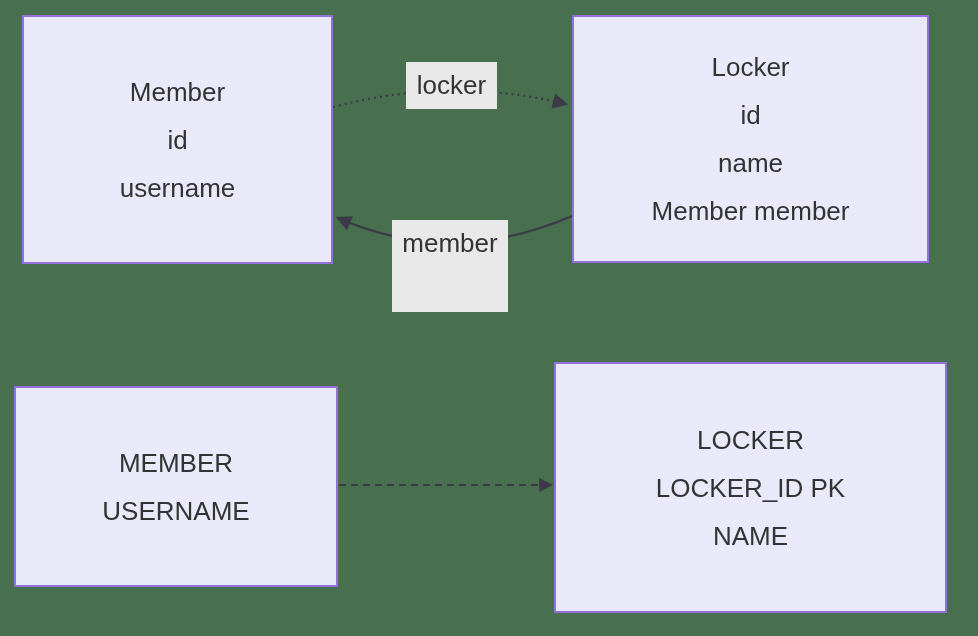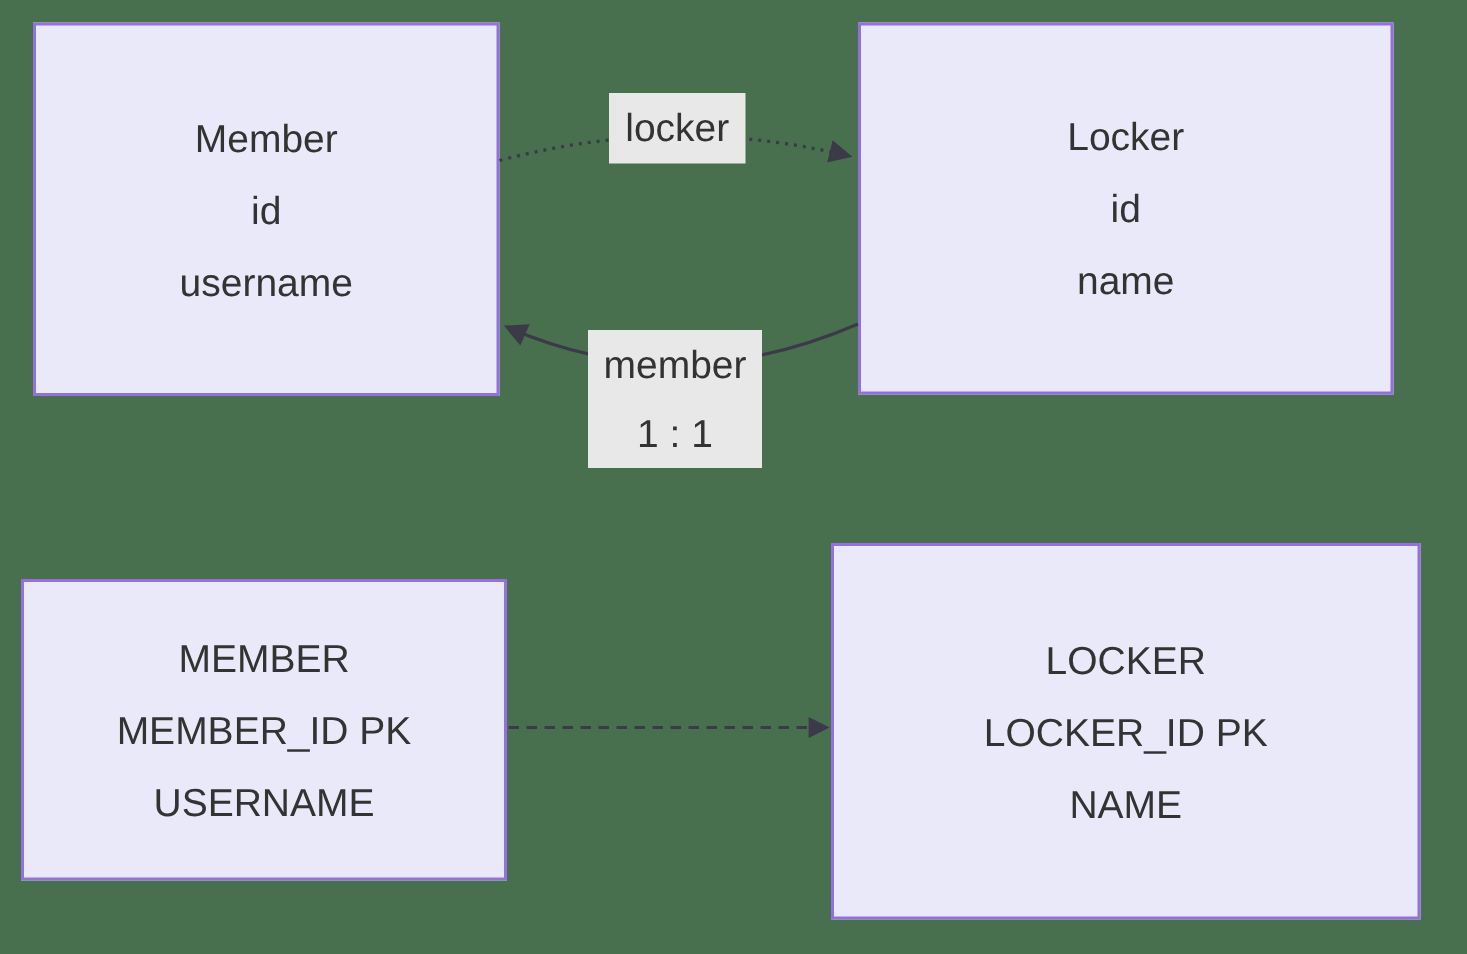--- a/index.html
+++ b/index.html
@@ -71,25 +71,25 @@
   <div class="node" id="member-class">
     <div>Member</div>
     <div>id</div>
     <div>username</div>
   </div>
 
   <div class="node" id="locker-class">
     <div>Locker</div>
     <div>id</div>
     <div>name</div>
+    <div>Member member</div>
   </div>
 
   <div class="node" id="member-table">
     <div>MEMBER</div>
-    <div>MEMBER_ID PK</div>
     <div>USERNAME</div>
   </div>
 
   <div class="node" id="locker-table">
     <div>LOCKER</div>
     <div>LOCKER_ID PK</div>
     <div>NAME</div>
   </div>
 
   <svg class="edge-layer" width="978" height="636" viewBox="0 0 978 636" xmlns="http://www.w3.org/2000/svg">
@@ -102,16 +102,15 @@
     <path class="edge-path edge-solid" d="M 572 216 Q 452 268 338 218" marker-end="url(#arrowhead)"></path>
     <path class="edge-path edge-dashed" d="M 339 485 L 551 485" marker-end="url(#arrowhead)"></path>
   </svg>
 
   <div class="edge-label" id="locker-edge-label">
     <div>locker</div>
   </div>
 
   <div class="edge-label" id="member-edge-label">
     <div>member</div>
-    <div>1 : 1</div>
   </div>
 
 </div>
 
 </body></html>

